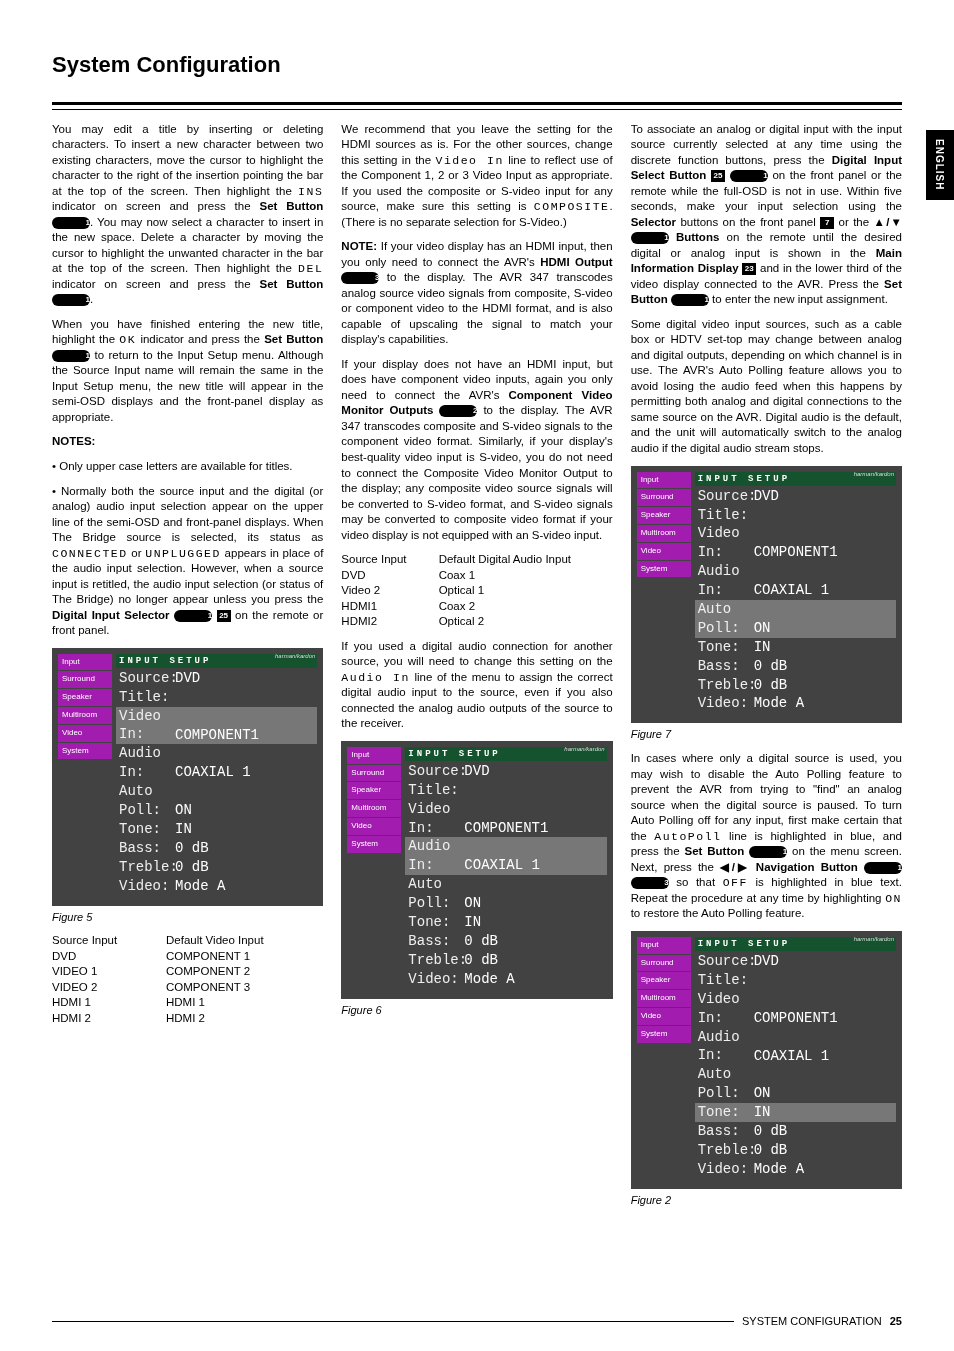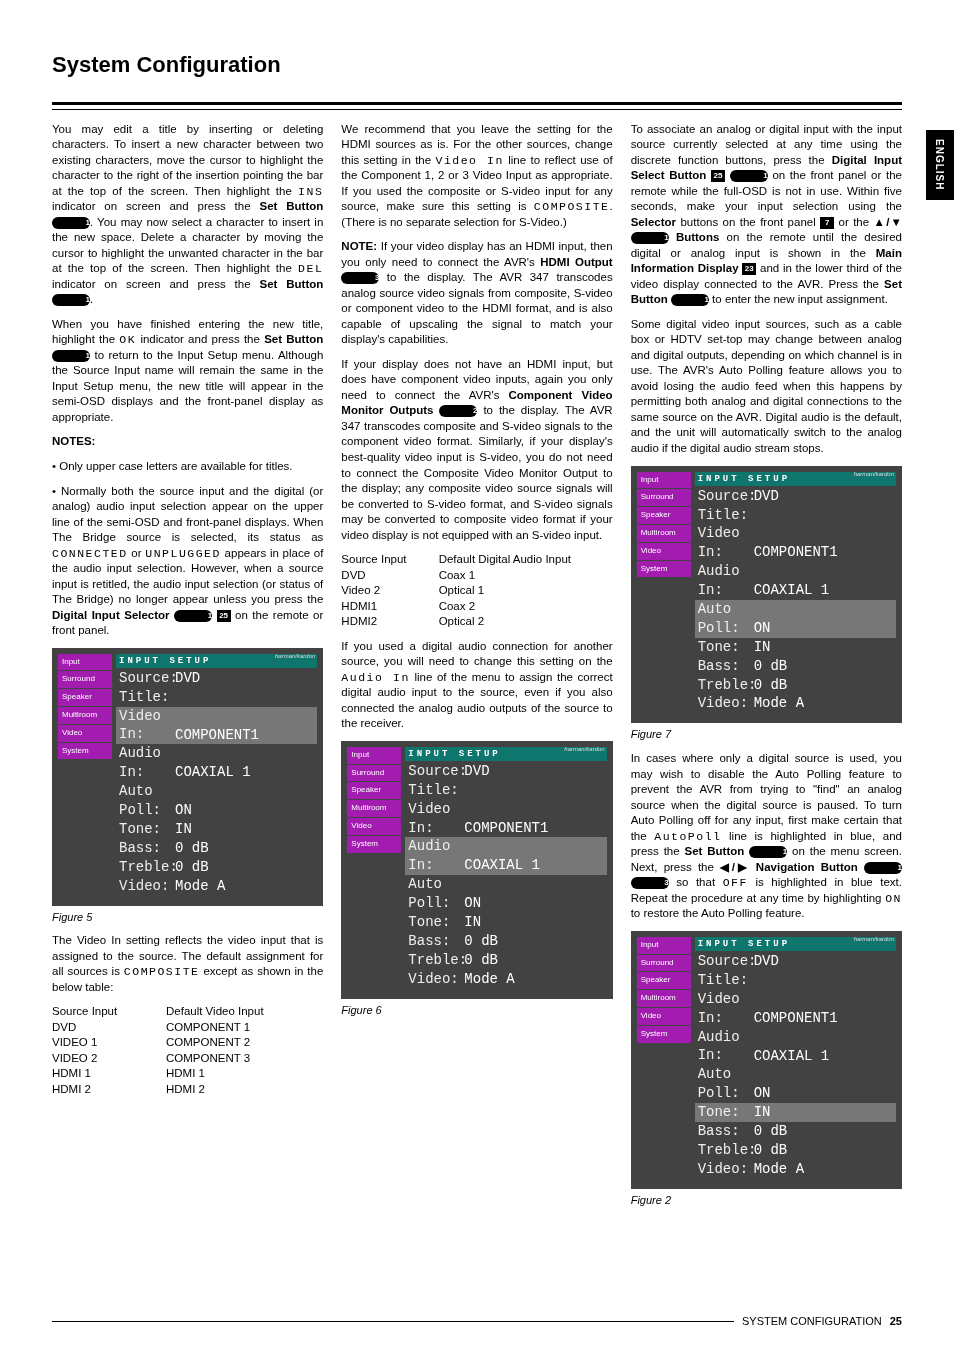--- a/index.html
+++ b/index.html
@@ -22,21 +22,21 @@
 .trow { display: table-row; }
 .tcell { display: table-cell; padding-right: 20px; }
 .thead .tcell { font-weight: normal; }
 .caption { font-style: italic; margin-bottom: 9px; margin-top: 4px; font-size: 11px; }
 .fig { background: #424242; color: #fff; padding: 6px 6px 10px 6px; margin: 6px 0 4px 0; font-size: 9px; font-family: Arial, sans-serif; }
 .fig-inner { display: flex; }
 .fig-menu { width: 54px; }
 .fig-menu div { background: #a21caf; color: #fff; padding: 3px 4px; margin-bottom: 1px; font-size: 8px; }
 .fig-main { flex: 1; padding-left: 4px; position: relative; }
 .fig-brand { position:absolute; right:2px; top:-2px; color:#ddd; font-size:6px; font-style:italic; }
-.fig-title { background: #0f766e; color: #fff; font-family: "Courier New", monospace; letter-spacing: 3px; font-size: 9px; padding: 1px 3px; margin-bottom: 1px; font-weight:bold;}
+.fig-title { background: #14532d; color: #fff; font-family: "Courier New", monospace; letter-spacing: 3px; font-size: 9px; padding: 1px 3px; margin-bottom: 1px; font-weight:bold;}
 .fig-row { font-family: "Courier New", monospace; font-size: 14px; padding: 0 3px; }
 .fig-row .lbl { display: inline-block; width: 56px; color:#eee;}
 .fig-hl { background: #777; }
 .footer { position: absolute; bottom: 22px; right: 52px; left: 52px; display:flex; justify-content:flex-end; align-items:center; gap:8px;}
 .footer-bar { flex:1; height:1px; background:#000; }
 .footer-text { font-size: 11px; }
 .footer-num { font-weight: bold; }
 ul.bullets { list-style:none; }
 ul.bullets li { margin-bottom:9px; text-align:justify; }
 .navbtn { font-weight:bold; }
@@ -91,23 +91,20 @@
               <div class="fig-row"><span class="lbl">Auto Poll:</span><span>ON</span></div>
               <div class="fig-row"><span class="lbl">Tone:</span><span>IN</span></div>
               <div class="fig-row"><span class="lbl">Bass:</span><span>0 dB</span></div>
               <div class="fig-row"><span class="lbl">Treble:</span><span>0 dB</span></div>
               <div class="fig-row"><span class="lbl">Video:</span><span>Mode A</span></div>
             </div>
           </div>
         </div>
       <p class="caption">Figure 5</p>
 
-      <p>
-        <span>The Video In setting reflects the video input that is assigned to the source. The default assignment for all sources is </span><span class="osd">COMPOSITE</span><span> except as shown in the below table:</span>
-      </p>
 
       <div class="table2" id="videoTable">
           <div class="trow thead">
             <div class="tcell">Source Input</div>
             <div class="tcell">Default Video Input</div>
           </div>
           <div class="trow">
             <div class="tcell">DVD</div>
             <div class="tcell">COMPONENT 1</div>
           </div>

